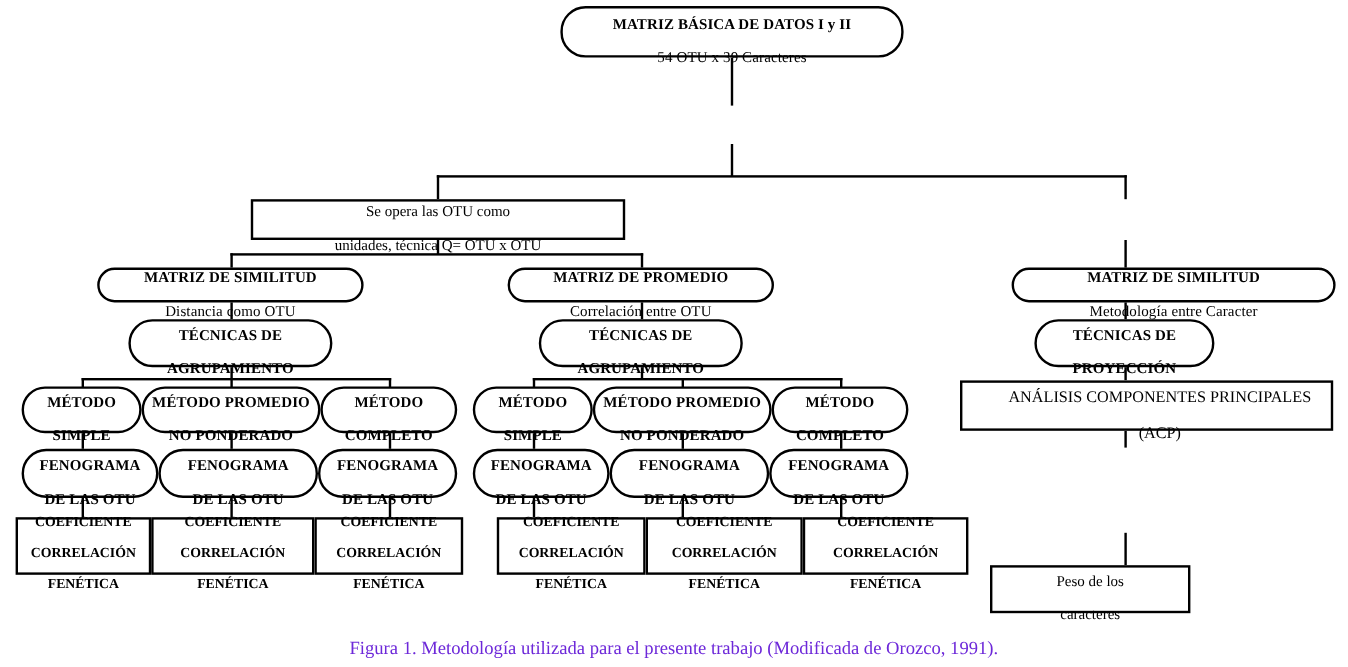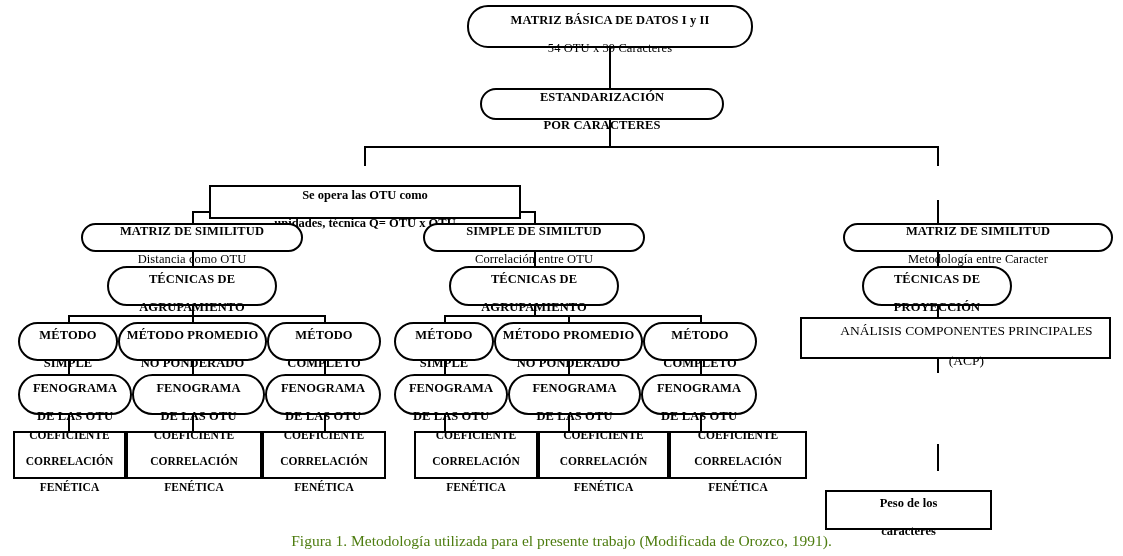--- a/index.html
+++ b/index.html
@@ -48,23 +48,22 @@
     font-weight: bold;
     font-size: 11.5px;
     letter-spacing: 0;
   }
   .caps-lg {
     font-weight: bold;
     font-size: 13.5px;
     padding-left: 22px;
   }
   .plain {
-    font-weight: bold;
+    font-weight: normal;
     font-size: 12.5px;
-    margin-top: 19px;
   }
   
   .vline {
     position: absolute;
     width: 2px;
     background: #000000;
     z-index: 1;
   }
   .hline {
     position: absolute;
@@ -73,21 +72,21 @@
     z-index: 1;
   }
   #caption {
     position: absolute;
     left: 0;
     width: 1123px;
     text-align: center;
     font-family: "Liberation Serif", "DejaVu Serif", serif;
     font-size: 15.5px;
     font-weight: normal;
-    color: #4d7c0f;
+    color: #6d28d9;
   }
 </style>
 </head>
 <body>
 
 <div id="canvas">
 
   <div class="vline" style="left:609px; top:48px; height:40px;"></div>
 
   <div class="vline" style="left:609px; top:120px; height:27px;"></div>
@@ -138,43 +137,37 @@
   <div class="vline" style="left:937px; top:359px; height:14px;"></div>
   <div class="vline" style="left:937px; top:444px; height:27px;"></div>
 
   <div class="box caps" style="left:467px; top:5px; width:286px; height:43px;">
     <span class="txt">
       <span>MATRIZ BÁSICA DE DATOS I y II</span><br>
       <span class="sub" style="font-weight:normal">54 OTU x 39 Caracteres</span>
     </span>
   </div>
 
-  <div class="box caps" style="left:480px; top:88px; width:244px; height:32px;">
-    <span class="txt">
-      <span>ESTANDARIZACIÓN</span><br>
-      <span>POR CARACTERES</span>
-    </span>
-  </div>
 
   <div class="box plain" style="left:209px; top:166px; width:312px; height:34px;">
     <span class="txt">
       <span>Se opera las OTU como</span><br>
       <span>unidades, técnica Q= OTU x OTU</span>
     </span>
   </div>
 
   <div class="box caps" style="left:81px; top:223px; width:222px; height:29px;">
     <span class="txt">
       <span>MATRIZ DE SIMILITUD</span><br>
       <span class="sub" style="font-weight:normal">Distancia como OTU</span>
     </span>
   </div>
   <div class="box caps" style="left:423px; top:223px; width:222px; height:29px;">
     <span class="txt">
-      <span>SIMPLE DE SIMILTUD</span><br>
+      <span>MATRIZ DE PROMEDIO</span><br>
       <span class="sub" style="font-weight:normal">Correlación entre OTU</span>
     </span>
   </div>
   <div class="box caps" style="left:843px; top:223px; width:270px; height:29px;">
     <span class="txt">
       <span>MATRIZ DE SIMILITUD</span><br>
       <span class="sub" style="font-weight:normal">Metodología entre Caracter</span>
     </span>
   </div>
 

